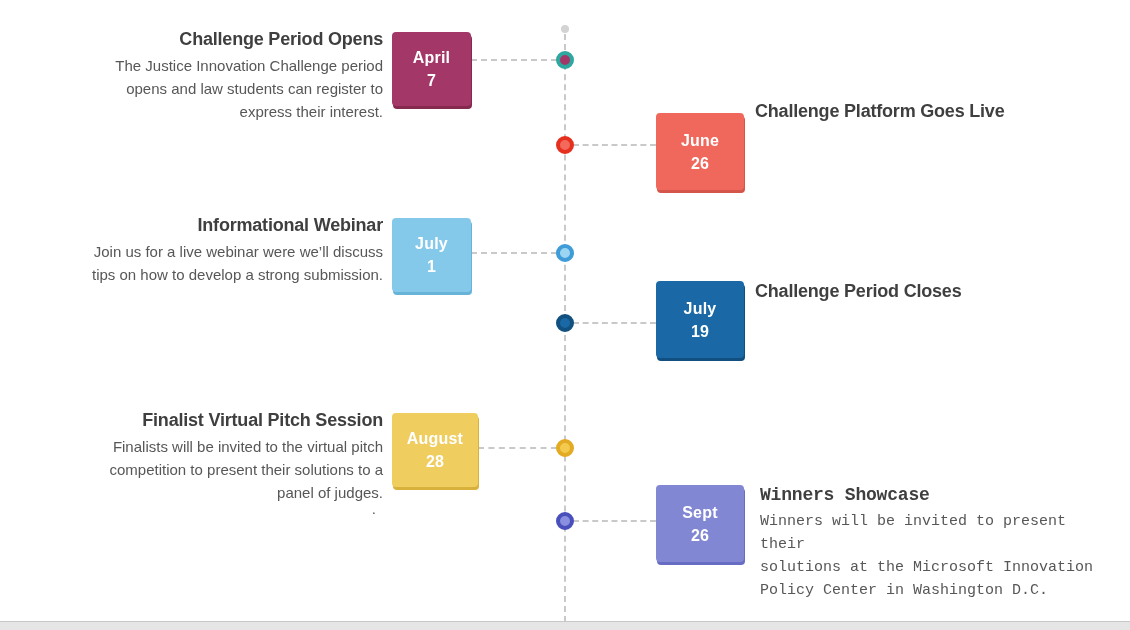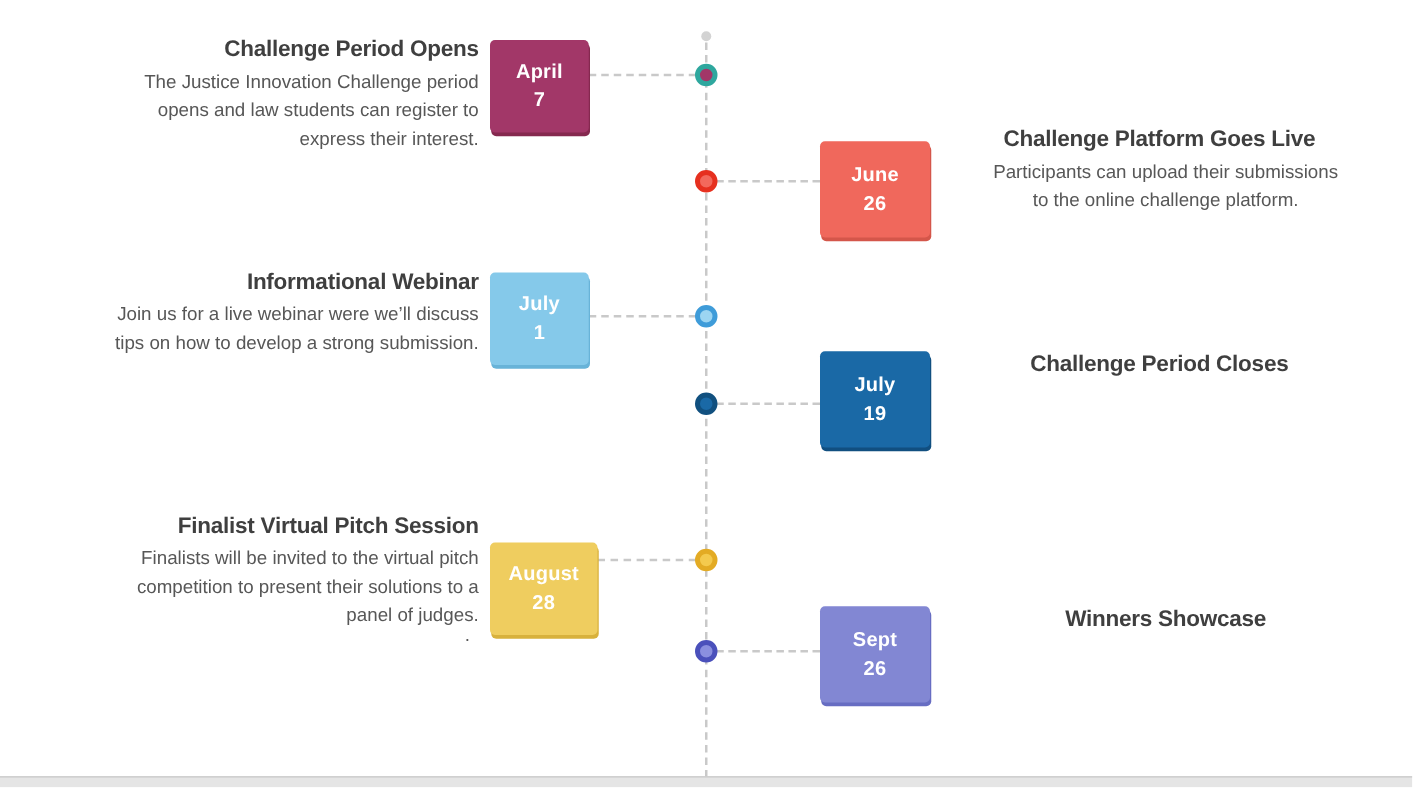--- a/index.html
+++ b/index.html
@@ -54,21 +54,21 @@
     color: #ffffff;
   }
   .datebox .month, .datebox .day {
     font-weight: bold;
     font-size: 16px;
     line-height: 23px;
     letter-spacing: 0.2px;
   }
   .txt { position: absolute; }
   .txt.left  { right: 747px; width: 420px; text-align: right; }
-  .txt.right { left: 755px;  width: 345px; text-align: center; }
+  .txt.right { left: 755px;  width: 345px; text-align: left; }
   .txt .title {
     font-size: 18px;
     font-weight: bold;
     color: #3f3f3f;
     letter-spacing: -0.2px;
     line-height: 24px;
     margin-bottom: 3px;
   }
   .txt .desc {
     font-size: 15px;
@@ -105,22 +105,20 @@
     <div class="datebox" style="left:392px; top:32px; width:79px; height:74px;">
       <div class="month">April</div>
       <div class="day">7</div>
     </div>
     <div class="dot" style="left:556px; top:51px;"></div>
   </div>
 
   <div class="event" style="--box: #f0685c; --shade: #d4564a; --ring: #e6301f; --fill: #f3695c;">
     <div class="txt right" style="top:99px;">
       <div class="title">Challenge Platform Goes Live</div>
-      <div class="desc desc-indent">Participants can upload their submissions
-to the online challenge platform.</div>
     </div>
     <div class="connector" style="left:573px; top:144px; width:83px;"></div>
     <div class="datebox" style="left:656px; top:113px; width:88px; height:77px;">
       <div class="month">June</div>
       <div class="day">26</div>
     </div>
     <div class="dot" style="left:556px; top:136px;"></div>
   </div>
 
   <div class="event" style="--box: #85c9ea; --shade: #68b3d8; --ring: #3f9cd9; --fill: #9cd5f2;">
@@ -151,30 +149,33 @@
 
   <div class="event" style="--box: #efcd5f; --shade: #d8b13c; --ring: #e3ab24; --fill: #f4ca4e;">
     <div class="txt left" style="top:408px;">
       <div class="title">Finalist Virtual Pitch Session</div>
       <div class="desc">Finalists will be invited to the virtual pitch
 competition to present their solutions to a
 panel of judges.</div>
     </div>
     <div class="stray" style="top:500px;">.</div>
     <div class="connector" style="left:478px; top:447px; width:79px;"></div>
-    <div class="datebox" style="left:392px; top:434px; width:86px; height:74px;">
+    <div class="datebox" style="left:392px; top:413px; width:86px; height:74px;">
       <div class="month">August</div>
       <div class="day">28</div>
     </div>
     <div class="dot" style="left:556px; top:439px;"></div>
   </div>
 
   <div class="event" style="--box: #8287d3; --shade: #676dc2; --ring: #4a50bb; --fill: #8a8fdf;">
-    <div class="txt right" style="top:483px; left:760px;">
+    <div class="txt right" style="top:483px; left:760px;font-family:Liberation Mono, monospace;">
       <div class="title">Winners Showcase</div>
+      <div class="desc">Winners will be invited to present their
+solutions at the Microsoft Innovation
+Policy Center in Washington D.C.</div>
     </div>
     <div class="connector" style="left:573px; top:520px; width:83px;"></div>
     <div class="datebox" style="left:656px; top:485px; width:88px; height:77px;">
       <div class="month">Sept</div>
       <div class="day">26</div>
     </div>
     <div class="dot" style="left:556px; top:512px;"></div>
   </div>
 
   <div class="bottom-bar"></div>

